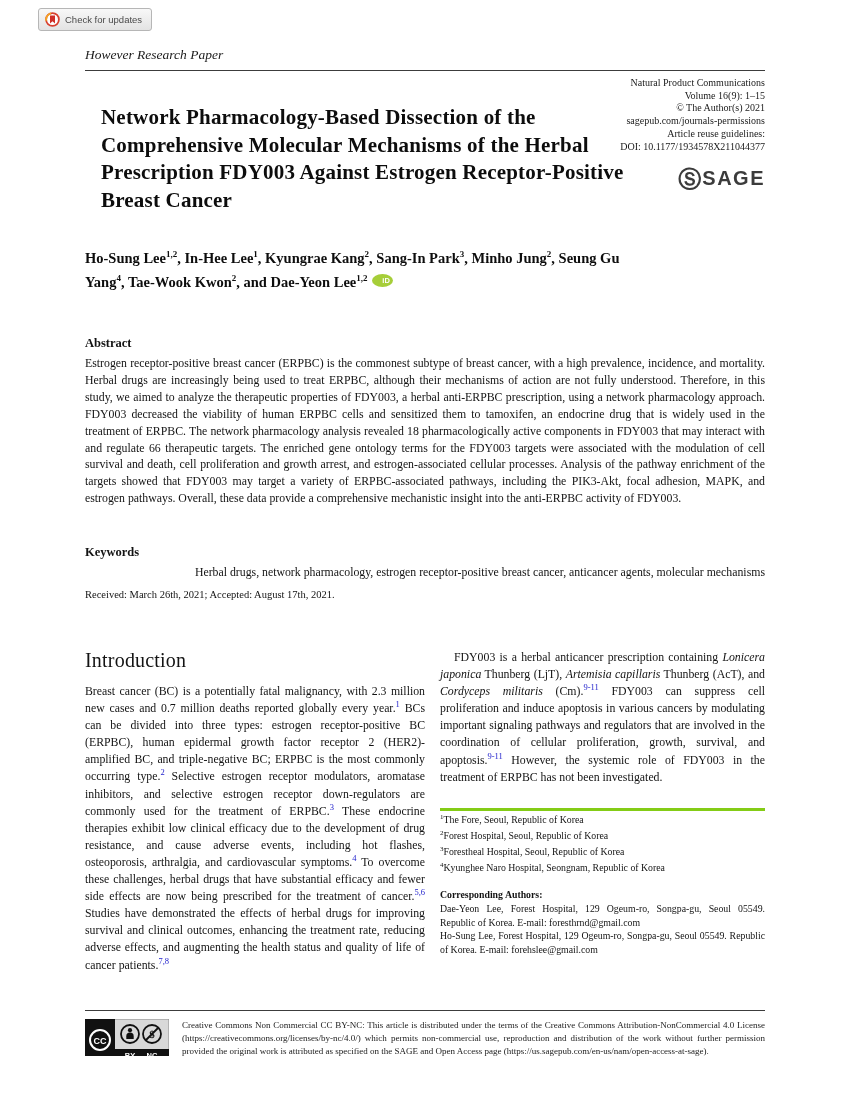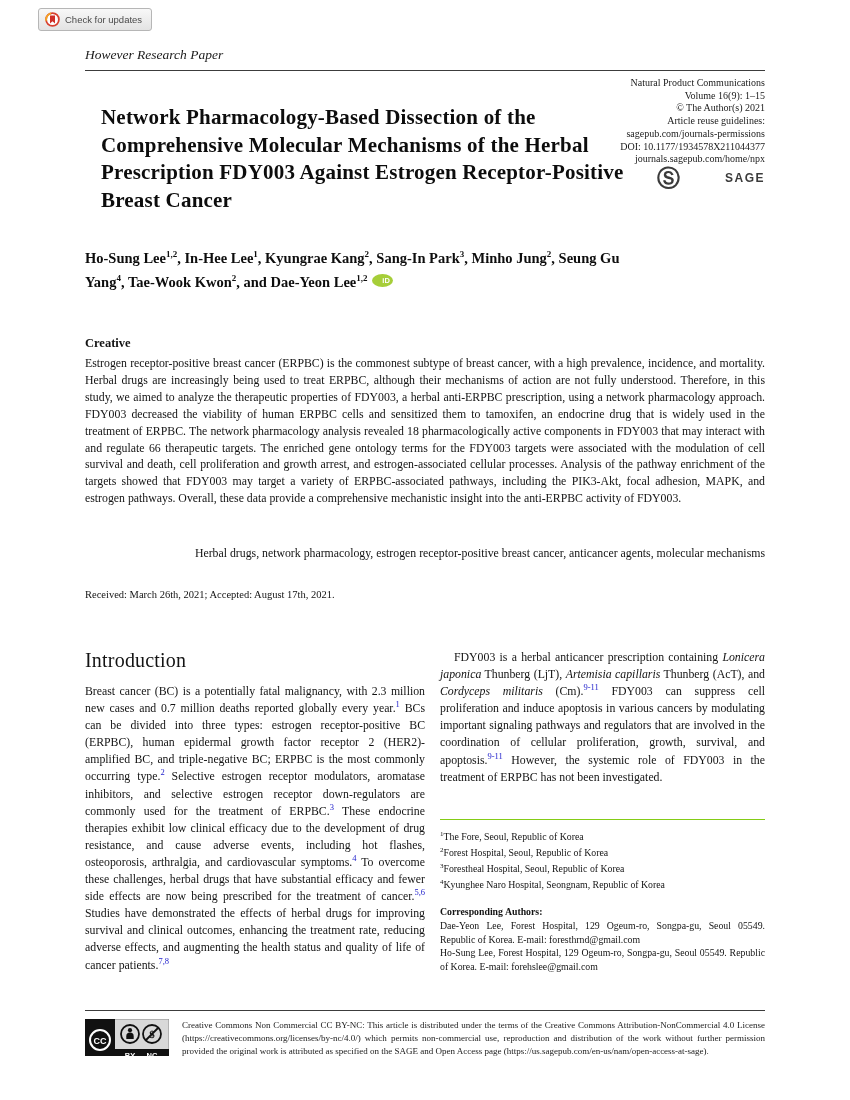--- a/index.html
+++ b/index.html
@@ -15,21 +15,21 @@
     font-family:"Liberation Sans", sans-serif; font-size:9.5px; color:#4a4a4a; cursor:pointer;
   }
   
   .category { position:absolute; left:85px; top:47px; font-style:italic; font-size:13.5px; color:#1a1a1a; }
   .rule-top { position:absolute; left:85px; top:70px; width:680px; border-top:1.5px solid #3c3c3c; }
   .rule-bottom { position:absolute; left:85px; top:1010px; width:680px; border-top:1.5px solid #3c3c3c; }
   
   .journal-info { position:absolute; top:77px; right:85px; width:300px; text-align:right; font-size:10px; line-height:12.7px; color:#1a1a1a; }
   .sage-logo { position:absolute; top:167px; right:85px; display:flex; align-items:center; font-family:"Liberation Sans", sans-serif; font-weight:bold; color:#3b3b3b; }
   .sage-mark { font-size:23px; line-height:22px; margin-right:1px; }
-  .sage-word { font-size:12px; letter-spacing:1.5px;margin-left:44px; }
+  .sage-word { font-size:20px; letter-spacing:1.5px; }
   
   .title { position:absolute; left:85px; top:88px; width:545px; font-size:21px; line-height:27.5px; font-weight:bold; letter-spacing:.2px; color:#0d0d0d; }
   
   .authors { position:absolute; left:85px; top:244px; width:560px; font-size:14.5px; font-weight:bold; line-height:20px; color:#0d0d0d; }
   .authors sup.asup { font-size:9px; font-weight:bold; }
   .orcid {
     display:inline-block; width:13px; height:13px; border-radius:50%;
     background:#a6ce39; color:#fff; font-family:"Liberation Sans", sans-serif;
     font-size:7.5px; font-weight:bold; text-align:center; line-height:13px;
     vertical-align:4px; margin-left:4px; cursor:pointer;padding-left:8px;
@@ -44,21 +44,21 @@
   .sec-keywords .body-text { text-align:right; }
   
   .col { position:absolute; top:649px; }
   .col-left { left:85px; width:340px; }
   .col-right { left:440px; width:325px; }
   .col h2 { margin:0 0 11px 0; font-size:20px; font-weight:normal; letter-spacing:.2px; }
   .col p { margin:0; font-size:11.8px; line-height:17.1px; text-align:justify; }
   .col-right p.indent { text-indent:14px; }
   sup.ref { color:#2222cc; font-size:8.5px; line-height:0; cursor:pointer; }
   
-  .affil-block { margin-top:33px; border-top:1px solid #84cc16; padding-top:8px; font-size:9.8px; line-height:13.8px; }
+  .affil-block { margin-top:22px; border-top:3px solid #84cc16; padding-top:0; font-size:9.8px; line-height:13.8px; }
   .affil-block sup { font-size:7px; }
   .corresponding { margin-top:13px; font-size:9.8px; line-height:13.8px; }
   .corr-head { font-weight:bold; }
   .corr-entry { text-align:justify; }
   
   .footer { position:absolute; left:85px; top:1019px; width:680px; display:flex; gap:13px; align-items:flex-start; }
   .license-text { flex:1; font-size:9px; line-height:12.8px; text-align:justify; color:#1a1a1a; }
 </style>
 </head>
 <body>
@@ -76,41 +76,41 @@
     <span>Check for updates</span>
   </div>
 
   <div class="category">However Research Paper</div>
   <div class="rule-top"></div>
 
   <div class="journal-info">
     <div>Natural Product Communications</div>
     <div>Volume 16(9): 1–15</div>
     <div>© The Author(s) 2021</div>
+    <div>sagepub.com/journals-permissions</div>
     <div>Article reuse guidelines:</div>
-    <div>sagepub.com/journals-permissions</div>
     <div>DOI: 10.1177/1934578X211044377</div>
-    <div>journals.sagepub.com/home/npx</div>
   </div>
 
   <div class="sage-logo">
     <span class="sage-mark">Ⓢ</span>
     <span class="sage-word">SAGE</span>
   </div>
 
   <h1 class="title" style="margin:16px;">Network Pharmacology-Based Dissection of the Comprehensive Molecular Mechanisms of the Herbal Prescription FDY003 Against Estrogen Receptor-Positive Breast Cancer</h1>
 
   <div class="authors"><span>Ho-Sung Lee</span><sup class="asup">1,2</sup>, <span>In-Hee Lee</span><sup class="asup">1</sup>, <span>Kyungrae Kang</span><sup class="asup">2</sup>, <span>Sang-In Park</span><sup class="asup">3</sup>, <span>Minho Jung</span><sup class="asup">2</sup>, <span>Seung Gu Yang</span><sup class="asup">4</sup>, <span>Tae-Wook Kwon</span><sup class="asup">2</sup>, and <span>Dae-Yeon Lee</span><sup class="asup">1,2</sup><span class="orcid">iD</span></div>
 
   <div class="sec sec-abstract">
-    <h3>Creative</h3>
+    <h3>Abstract</h3>
     <div class="body-text">Estrogen receptor-positive breast cancer (ERPBC) is the commonest subtype of breast cancer, with a high prevalence, incidence, and mortality. Herbal drugs are increasingly being used to treat ERPBC, although their mechanisms of action are not fully understood. Therefore, in this study, we aimed to analyze the therapeutic properties of FDY003, a herbal anti-ERPBC prescription, using a network pharmacology approach. FDY003 decreased the viability of human ERPBC cells and sensitized them to tamoxifen, an endocrine drug that is widely used in the treatment of ERPBC. The network pharmacology analysis revealed 18 pharmacologically active components in FDY003 that may interact with and regulate 66 therapeutic targets. The enriched gene ontology terms for the FDY003 targets were associated with the modulation of cell survival and death, cell proliferation and growth arrest, and estrogen-associated cellular processes. Analysis of the pathway enrichment of the targets showed that FDY003 may target a variety of ERPBC-associated pathways, including the PIK3-Akt, focal adhesion, MAPK, and estrogen pathways. Overall, these data provide a comprehensive mechanistic insight into the anti-ERPBC activity of FDY003.</div>
   </div>
 
   <div class="sec sec-keywords">
+    <h3>Keywords</h3>
     <div class="body-text">Herbal drugs, network pharmacology, estrogen receptor-positive breast cancer, anticancer agents, molecular mechanisms</div>
   </div>
 
   <div class="sec sec-dates">Received: March 26th, 2021; Accepted: August 17th, 2021.</div>
 
   <div class="col col-left">
     <h2>Introduction</h2>
     <p><span>Breast cancer (BC) is a potentially fatal malignancy, with 2.3 million new cases and 0.7 million deaths reported globally every year.</span><sup class="ref">1</sup><span> BCs can be divided into three types: estrogen receptor-positive BC (ERPBC), human epidermal growth factor receptor 2 (HER2)-amplified BC, and triple-negative BC; ERPBC is the most commonly occurring type.</span><sup class="ref">2</sup><span> Selective estrogen receptor modulators, aromatase inhibitors, and selective estrogen receptor down-regulators are commonly used for the treatment of ERPBC.</span><sup class="ref">3</sup><span> These endocrine therapies exhibit low clinical efficacy due to the development of drug resistance, and cause adverse events, including hot flashes, osteoporosis, arthralgia, and cardiovascular symptoms.</span><sup class="ref">4</sup><span> To overcome these challenges, herbal drugs that have substantial efficacy and fewer side effects are now being prescribed for the treatment of cancer.</span><sup class="ref">5,6</sup><span> Studies have demonstrated the effects of herbal drugs for improving survival and clinical outcomes, enhancing the treatment rate, reducing adverse effects, and augmenting the health status and quality of life of cancer patients.</span><sup class="ref">7,8</sup></p>
   </div>
 

